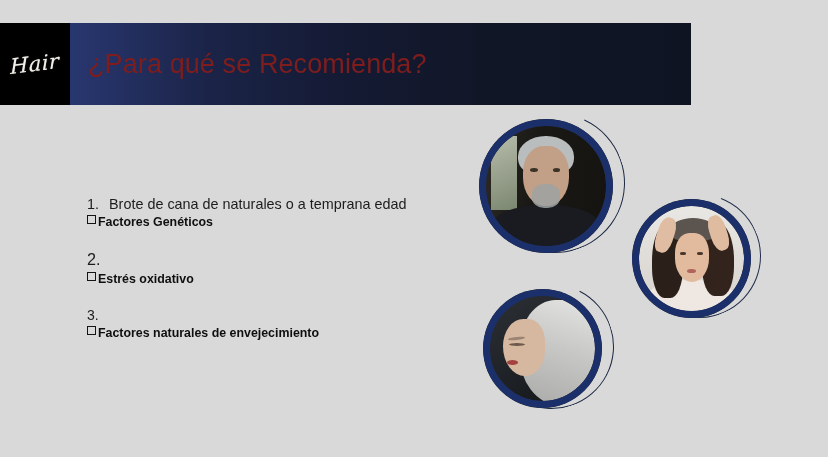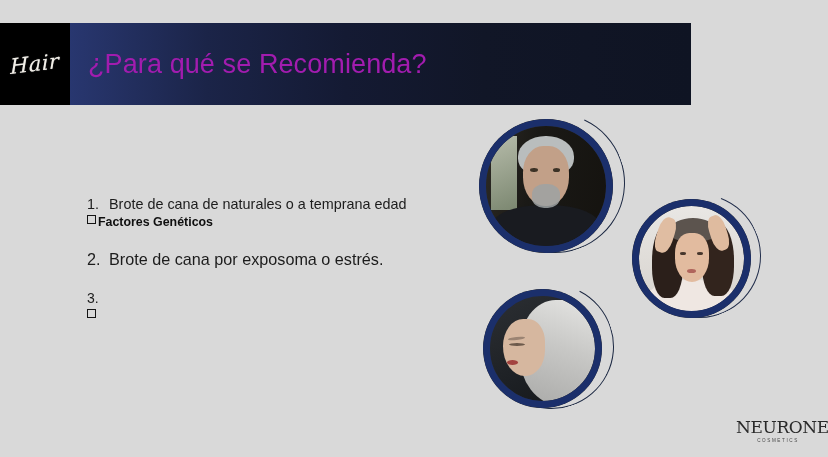--- a/index.html
+++ b/index.html
@@ -49,21 +49,21 @@
     font-style: italic;
     font-size: 21px;
     letter-spacing: 0.5px;
     transform: rotate(-7deg) skewX(-6deg);
     text-shadow: 0 0 1px rgba(255,255,255,0.55);
   }
   .slide-title {
     position: absolute;
     left: 88px;
     top: 49px;
-    color: #a21caf;
+    color: #7f1d1d;
     font-size: 27px;
     font-weight: 400;
     letter-spacing: 0.1px;
     white-space: nowrap;
   }
 
   
   .content-list {
     position: absolute;
     left: 87px;
@@ -281,33 +281,33 @@
       </div>
       <div class="list-sub">
         <span class="sub-box"></span>
         <span>Factores Genéticos</span>
       </div>
     </div>
 
     <div class="list-group">
       <div class="list-main size-b">
         <span class="list-num">2.</span>
-        <span>Brote de cana por exposoma o estrés.</span>
+      </div>
+      <div class="list-sub">
+        <span class="sub-box"></span>
+        <span>Estrés oxidativo</span>
       </div>
     </div>
 
     <div class="list-group">
       <div class="list-main size-c">
         <span class="list-num">3.</span>
       </div>
       <div class="list-sub">
         <span class="sub-box"></span>
-      </div>
-    </div>
-
-  </div>
-
-  <div class="logo">
-    <div class="logo-word">NEURONE</div>
-    <div class="logo-sub">COSMETICS</div>
-  </div>
+        <span>Factores naturales de envejecimiento</span>
+      </div>
+    </div>
+
+  </div>
+
 
 </div>
 
 </body></html>

